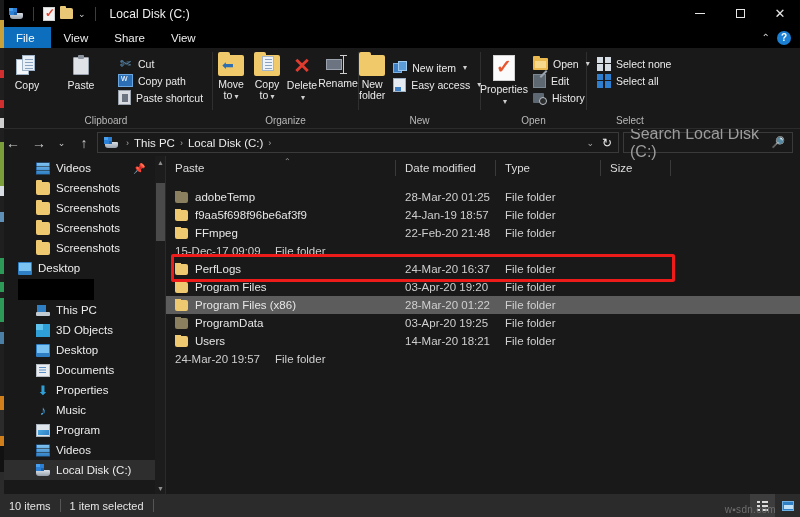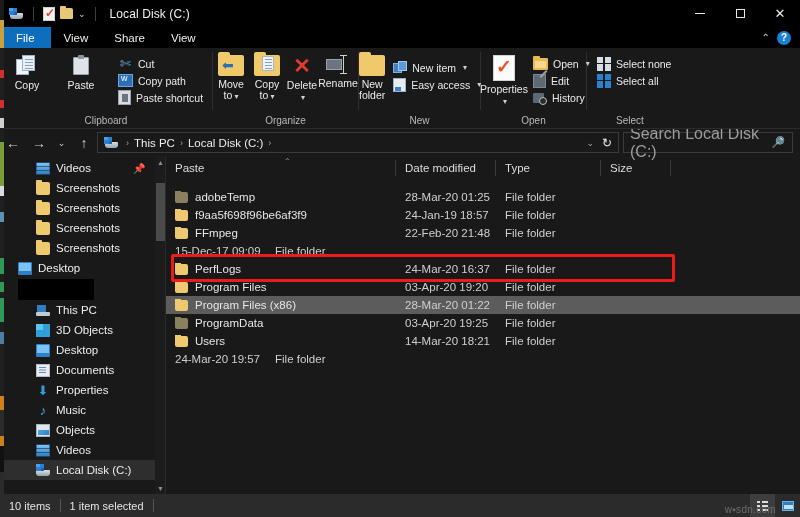--- a/index.html
+++ b/index.html
@@ -526,21 +526,21 @@
         <div class="navitem indent2">
           <span class="nav-ico i-down">⬇</span>
           <span>Properties</span>
         </div>
         <div class="navitem indent2">
           <span class="nav-ico i-music">♪</span>
           <span>Music</span>
         </div>
         <div class="navitem indent2">
           <span class="nav-ico i-pic"></span>
-          <span>Objects</span>
+          <span>Program</span>
         </div>
         <div class="navitem indent2">
           <span class="nav-ico i-videos"></span>
           <span>Videos</span>
         </div>
         <div class="navitem indent2 sel">
           <span class="nav-ico i-disk">
               <span class="db"></span>
               <span class="dt"></span>
             </span>

